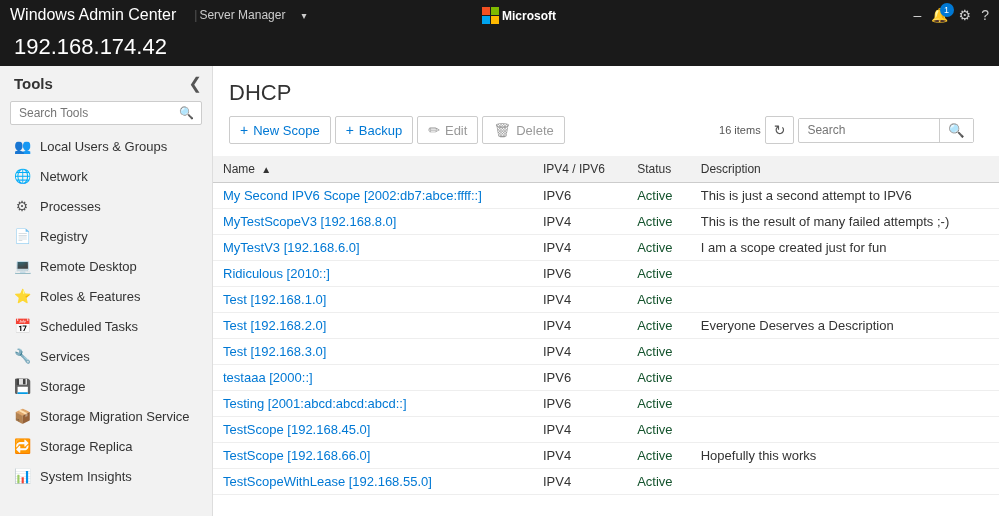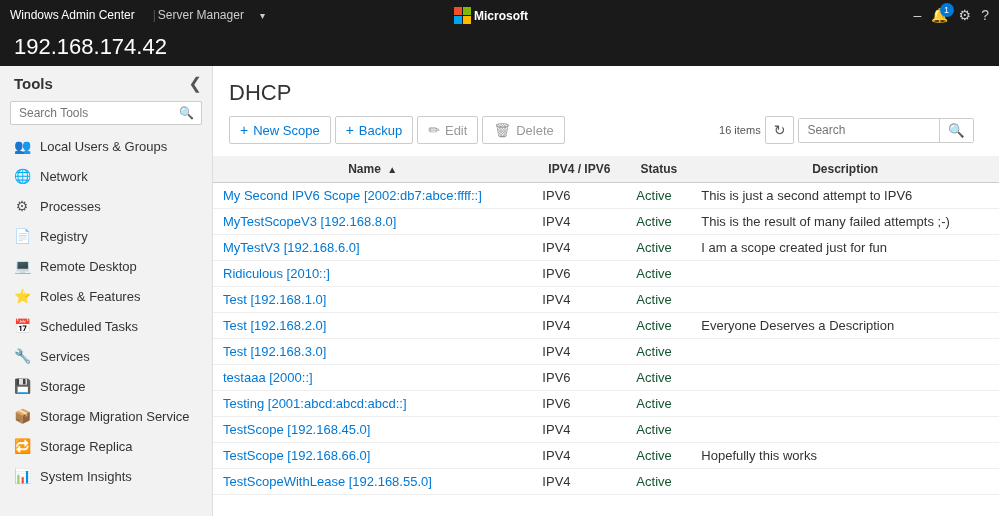--- a/index.html
+++ b/index.html
@@ -1,20 +1,20 @@
 <!DOCTYPE html>
 <html><head>
   <meta charset="utf-8">
   <style>
     * { box-sizing: border-box; margin: 0; padding: 0; }
     body { font-family: 'Segoe UI', Arial, sans-serif; font-size: 13px; background: #fff; color: #333; display: flex; flex-direction: column; height: 516px; width: 999px; overflow: hidden; }
 
     
     .topbar { display: flex; align-items: center; background: #1a1a1a; color: #fff; height: 30px; padding: 0 10px; font-size: 12px; }
-    .topbar-brand { font-size: 12px; color: #fff; margin-right: 16px; }
+    .topbar-brand { font-size: 16px; color: #fff; margin-right: 16px; }
     .topbar-separator { color: #555; margin: 0 2px; }
     .topbar-server { display: flex; align-items: center; gap: 16px; color: #ccc; }
     .topbar-chevron { font-size: 10px; color: #ccc; }
     .topbar-logo { margin: 0 auto 0 auto; display: flex; align-items: center; }
     .topbar-logo svg { width: 80px; height: 18px; }
     .topbar-actions { display: flex; align-items: center; gap: 10px; margin-left: auto; }
     .topbar-icon { color: #ccc; cursor: pointer; font-size: 14px; position: relative; }
     .notif-badge { background: #0078d4; color: #fff; border-radius: 50%; font-size: 9px; width: 14px; height: 14px; display: flex; align-items: center; justify-content: center; position: absolute; top: -4px; right: -5px; }
 
     
@@ -47,21 +47,21 @@
     .item-count { font-size: 11px; color: #555; }
     .search-box { display: flex; align-items: center; border: 1px solid #ccc; border-radius: 2px; background: #fff; }
     .search-box input { border: none; outline: none; padding: 4px 8px; font-size: 12px; width: 140px; }
     .search-box-btn { padding: 4px 8px; background: #fff; border: none; cursor: pointer; border-left: 1px solid #ccc; color: #555; }
     .refresh-btn { padding: 5px 8px; background: #fff; border: 1px solid #ccc; border-radius: 2px; cursor: pointer; color: #555; font-size: 14px; }
 
     
     .table-wrapper { flex: 1; overflow-y: auto; }
     table { width: 100%; border-collapse: collapse; }
     thead tr { background: #f2f2f2; border-bottom: 1px solid #ddd; }
-    th { text-align: center; padding: 6px 10px; font-size: 12px; font-weight: 700; color: #333; border-bottom: 1px solid #ccc; white-space: nowrap; }
+    th { text-align: left; padding: 6px 10px; font-size: 12px; font-weight: 400; color: #333; border-bottom: 1px solid #ccc; white-space: nowrap; }
     th.sortable { cursor: pointer; }
     th .sort-arrow { font-size: 10px; margin-left: 3px; }
     td { padding: 5px 10px; font-size: 13px; border-bottom: 1px solid #eee; }
     .link-cell { color: #0078d4; cursor: pointer; text-decoration: none; }
     .status-active { color: #14532d; }
   </style>
 </head>
 <body>
 
 <div class="topbar">

